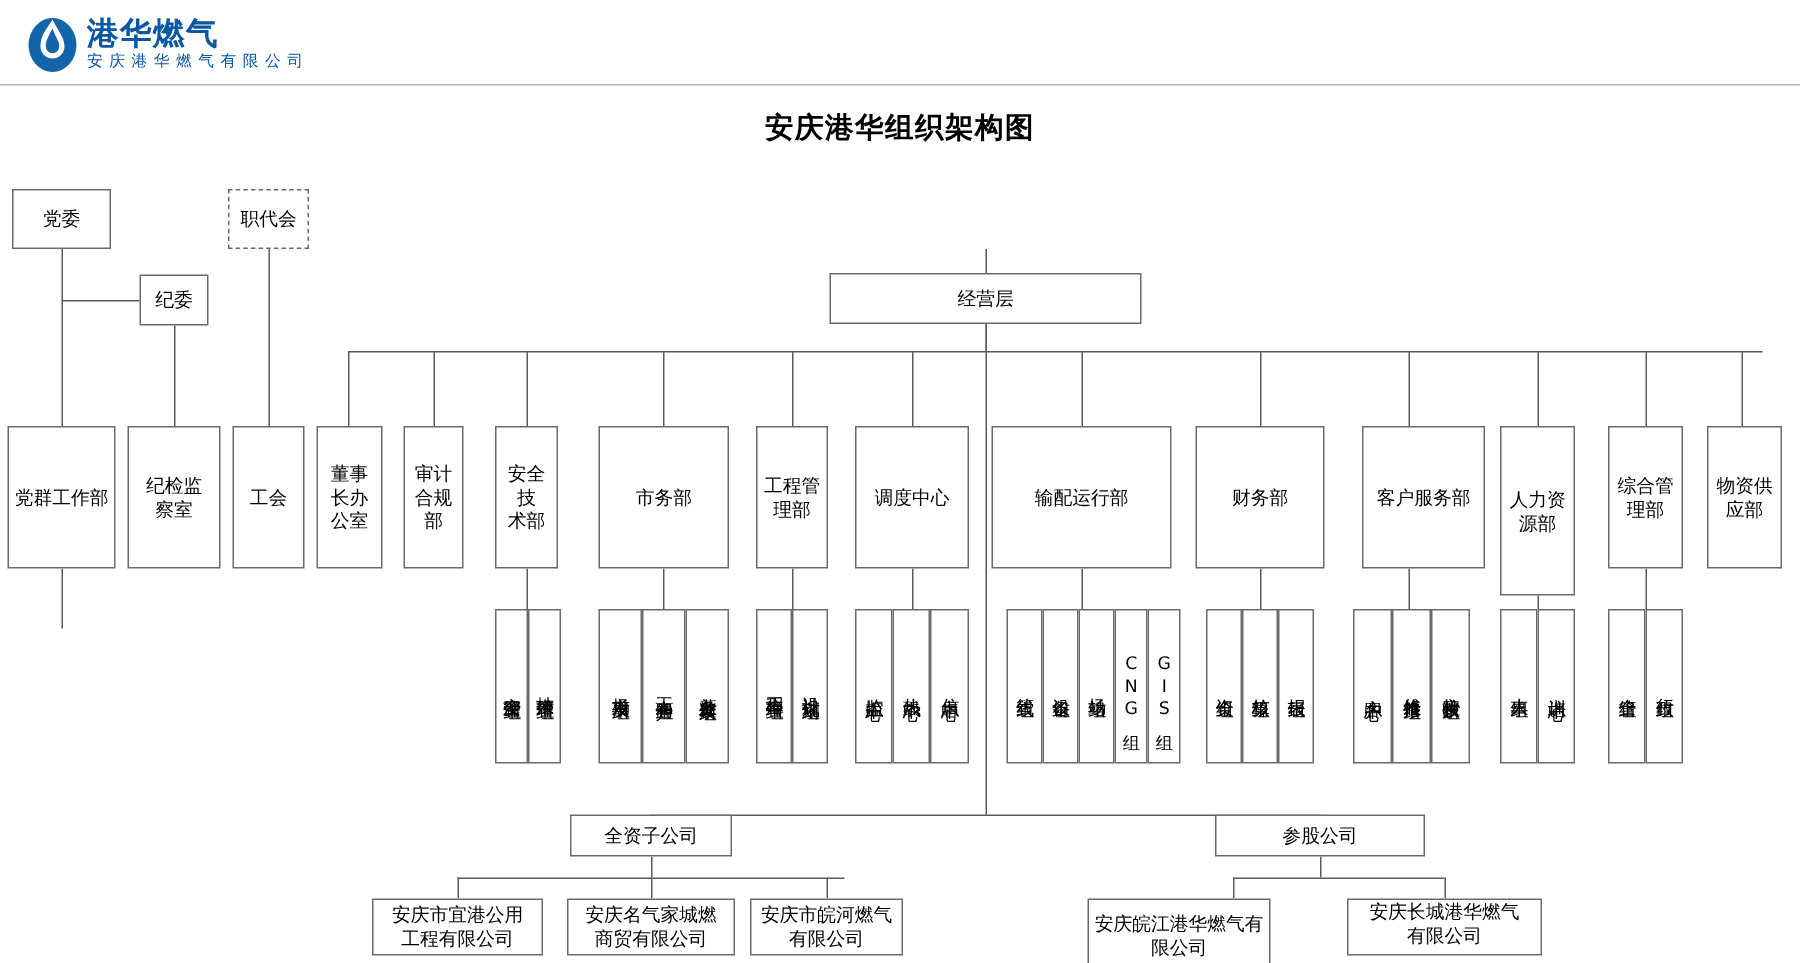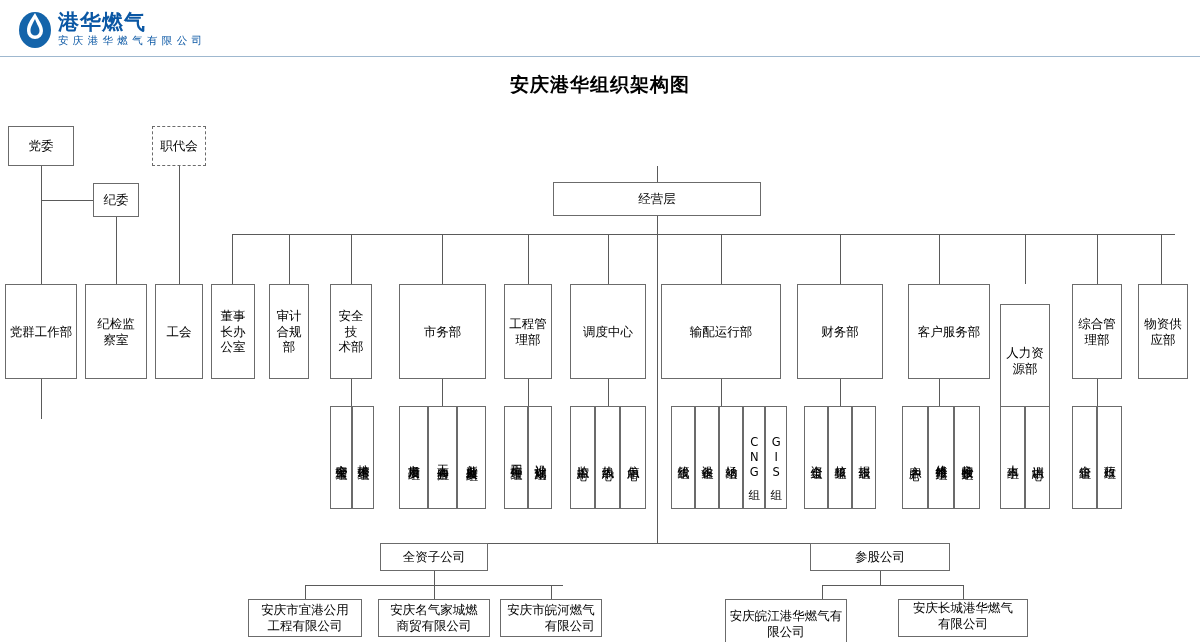--- a/index.html
+++ b/index.html
@@ -193,21 +193,21 @@
 部</div>
   <div class="node" style="left:330px; top:284px; width:42px; height:95px;">安全技
 术部</div>
   <div class="node" style="left:399px; top:284px; width:87px; height:95px;">市务部</div>
   <div class="node" style="left:504px; top:284px; width:48px; height:95px;">工程管
 理部</div>
   <div class="node" style="left:570px; top:284px; width:76px; height:95px;">调度中心</div>
   <div class="node" style="left:661px; top:284px; width:120px; height:95px;">输配运行部</div>
   <div class="node" style="left:797px; top:284px; width:86px; height:95px;">财务部</div>
   <div class="node" style="left:898px; top:284px; width:82px; height:95px;margin-left:10px;">客户服务部</div>
-  <div class="node" style="left:1000px; top:284px; width:50px; height:113px;margin-top:20px;">人力资
+  <div class="node" style="left:1000px; top:284px; width:50px; height:113px;">人力资
 源部</div>
   <div class="node" style="left:1072px; top:284px; width:50px; height:95px;">综合管
 理部</div>
   <div class="node" style="left:1138px; top:284px; width:50px; height:95px;">物资供
 应部</div>
 
 
   <div class="node vert" style="left:330px; top:406px; width:22px; height:103px;">安全管理组</div>
   <div class="node vert" style="left:352px; top:406px; width:22px; height:103px;">技术管理组</div>
 
@@ -242,20 +242,20 @@
   <div class="node vert" style="left:1072px; top:406px; width:25px; height:103px;">企管组</div>
   <div class="node vert" style="left:1097px; top:406px; width:25px; height:103px;">行政组</div>
 
   <div class="node" style="left:380px; top:543px; width:108px; height:28px;">全资子公司</div>
   <div class="node" style="left:810px; top:543px; width:140px; height:28px;">参股公司</div>
 
   <div class="node" style="left:248px; top:599px; width:114px; height:38px;">安庆市宜港公用
 工程有限公司</div>
   <div class="node" style="left:378px; top:599px; width:112px; height:38px;">安庆名气家城燃
 商贸有限公司</div>
-  <div class="node" style="left:500px; top:599px; width:102px; height:38px;text-align:right;">安庆市皖河燃气
+  <div class="node" style="left:500px; top:599px; width:102px; height:38px;">安庆市皖河燃气
 有限公司</div>
   <div class="node" style="left:725px; top:599px; width:122px; height:50px;">安庆皖江港华燃气有
 限公司</div>
   <div class="node" style="left:898px; top:599px; width:130px; height:38px;font-family:Liberation Mono, monospace;">安庆长城港华燃气
 有限公司</div>
 
 </div>
 
 </body></html>

